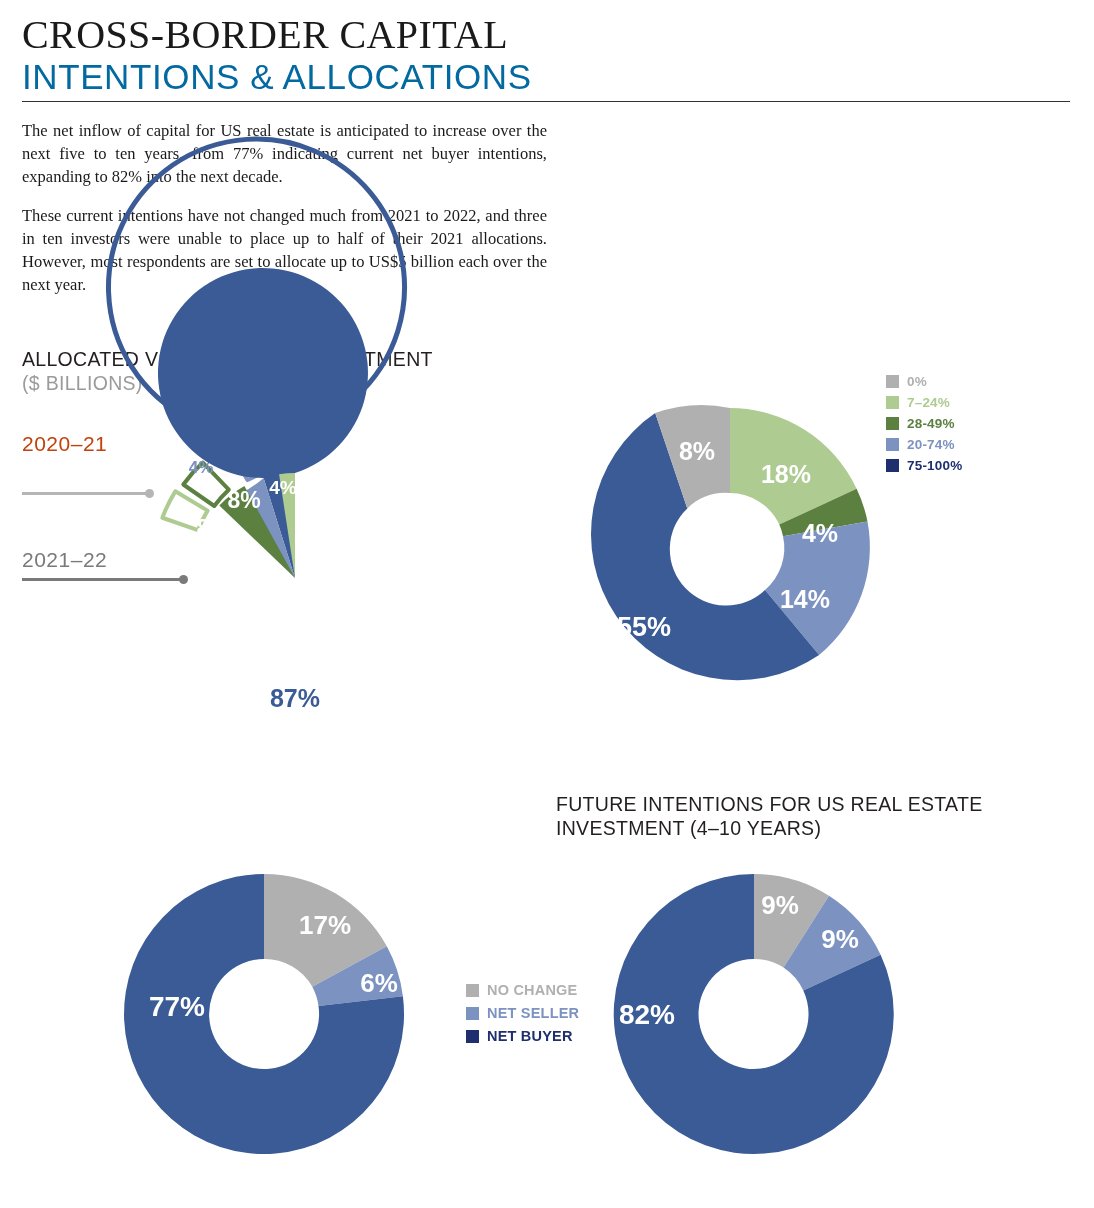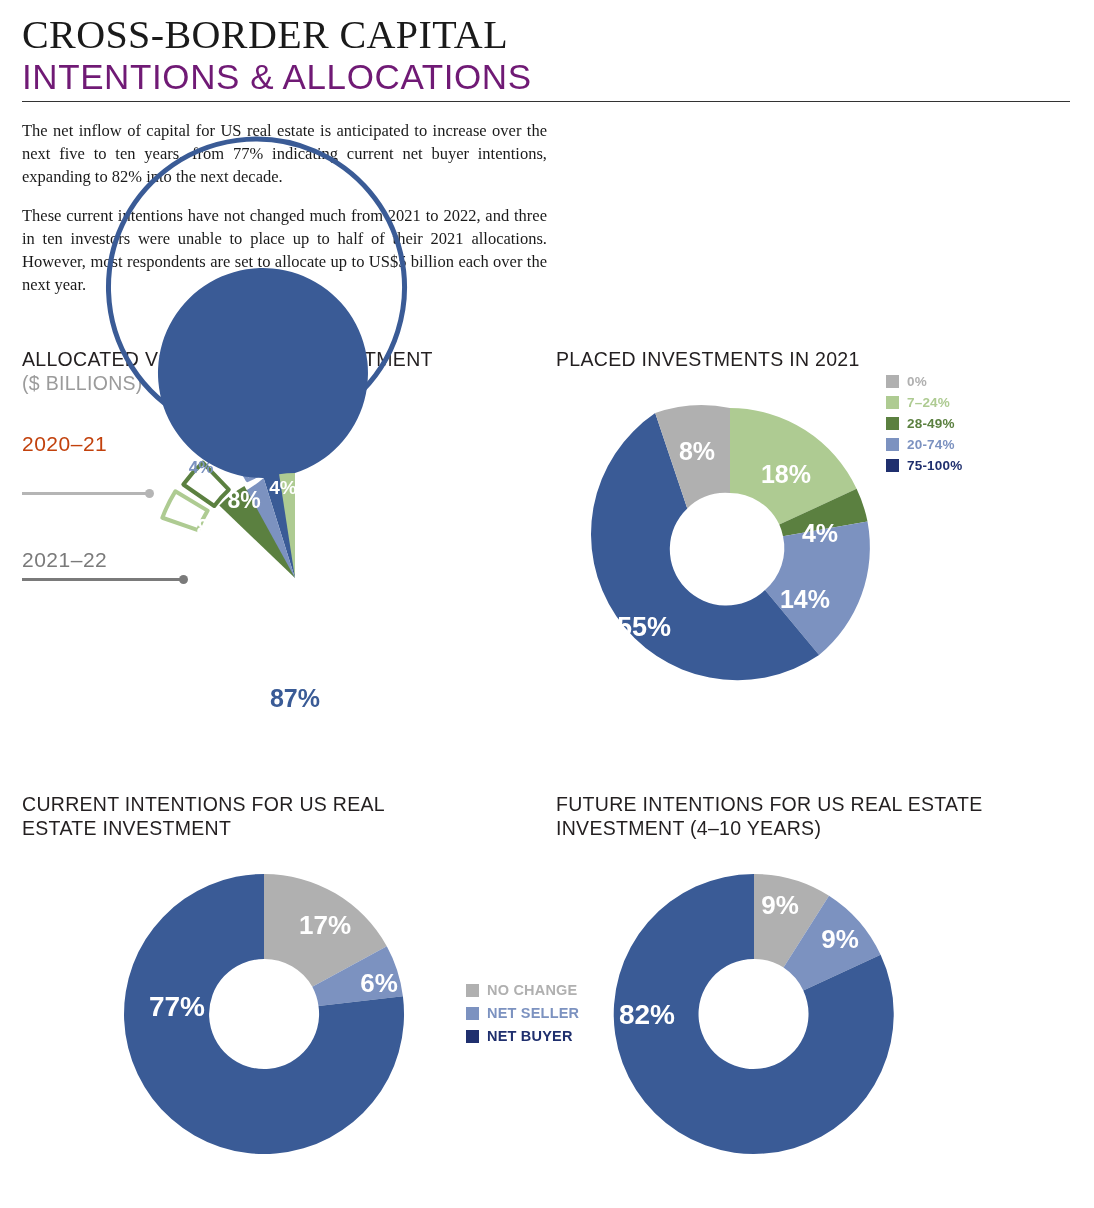--- a/index.html
+++ b/index.html
@@ -11,21 +11,21 @@
   .page{position:absolute;inset:0;padding-left:40px;}
 
   
   .hdr{position:absolute;left:22px;top:14px;width:1050px;}
   .hdr h1{
     margin:0;font-family:"Liberation Serif", serif;
     font-size:40px;font-weight:400;letter-spacing:.4px;color:#1a1a1a;line-height:1.06;
   }
   .hdr h2{
     margin:2px 0 0 0;font-family:"Liberation Sans", sans-serif;
-    font-size:35px;font-weight:300;letter-spacing:.6px;color:#701a75;line-height:1.06;
+    font-size:35px;font-weight:300;letter-spacing:.6px;color:#0369a1;line-height:1.06;
   }
   .hdr .rule{margin-top:6px;border-bottom:1.6px solid #333;width:1048px;}
 
   
   .intro{position:absolute;left:22px;top:120px;width:525px;}
   .intro p{
     margin:0 0 17px 0;font-family:"Liberation Serif", serif;
     font-size:16.5px;line-height:1.38;text-align:justify;color:#1a1a1a;
   }
 
@@ -111,23 +111,20 @@
       <path d="M 160 160 L 160 55 A 105 105 0 0 0 128.6 60.0 Z" fill="#5b8040" transform="rotate(-28.8 160 160)"></path>
 
       <path d="M 160 160 L 160 55 A 105 105 0 0 0 144.1 56.2 Z" fill="#aecb92"></path>
       <text class="slab" x="162" y="195" text-anchor="middle" font-size="26" fill="#ffffff">80%</text>
       <text class="slab" x="78" y="118" text-anchor="middle" font-size="23" fill="#ffffff">8%</text>
       <text class="slab" x="109" y="90" text-anchor="middle" font-size="23" fill="#ffffff">8%</text>
       <text class="slab" x="148" y="76" text-anchor="middle" font-size="19" fill="#ffffff">4%</text>
     </g>
   </svg>
 
-  <div class="panel" style="left:556px;top:348px;">
-    <div class="ptitle">PLACED INVESTMENTS IN 2021</div>
-  </div>
 
   <div class="legend small" style="left:886px;top:374px;">
     <div class="lrow">
       <span class="lsw" style="background:#b0b0b0"></span>
       <span class="llab" style="color:#b0b0b0">0%</span>
     </div>
     <div class="lrow">
       <span class="lsw" style="background:#aecb92"></span>
       <span class="llab" style="color:#aecb92">7–24%</span>
     </div>
@@ -159,24 +156,20 @@
       <path d="M 75.2 15.1 A 140 140 0 0 1 150 10 L 150 95 A 55 55 0 0 0 107.3 110.4 Z" fill="#b0b0b0"></path>
 
       <text class="slab" x="206" y="85" text-anchor="middle" font-size="25" fill="#ffffff">18%</text>
       <text class="slab" x="240" y="144" text-anchor="middle" font-size="25" fill="#ffffff">4%</text>
       <text class="slab" x="225" y="210" text-anchor="middle" font-size="25" fill="#ffffff">14%</text>
       <text class="slab" x="64" y="238" text-anchor="middle" font-size="27" fill="#ffffff">55%</text>
       <text class="slab" x="117" y="62" text-anchor="middle" font-size="25" fill="#ffffff">8%</text>
     </g>
   </svg>
 
-  <div class="panel" style="left:22px;top:793px;width:400px;">
-    <div class="ptitle">CURRENT INTENTIONS FOR US REAL
-ESTATE INVESTMENT</div>
-  </div>
 
   <div class="legend" style="left:466px;top:982px;">
     <div class="lrow">
       <span class="lsw" style="background:#b0b0b0"></span>
       <span class="llab" style="color:#b0b0b0">NO CHANGE</span>
     </div>
     <div class="lrow">
       <span class="lsw" style="background:#7c92c0"></span>
       <span class="llab" style="color:#7c92c0">NET SELLER</span>
     </div>

